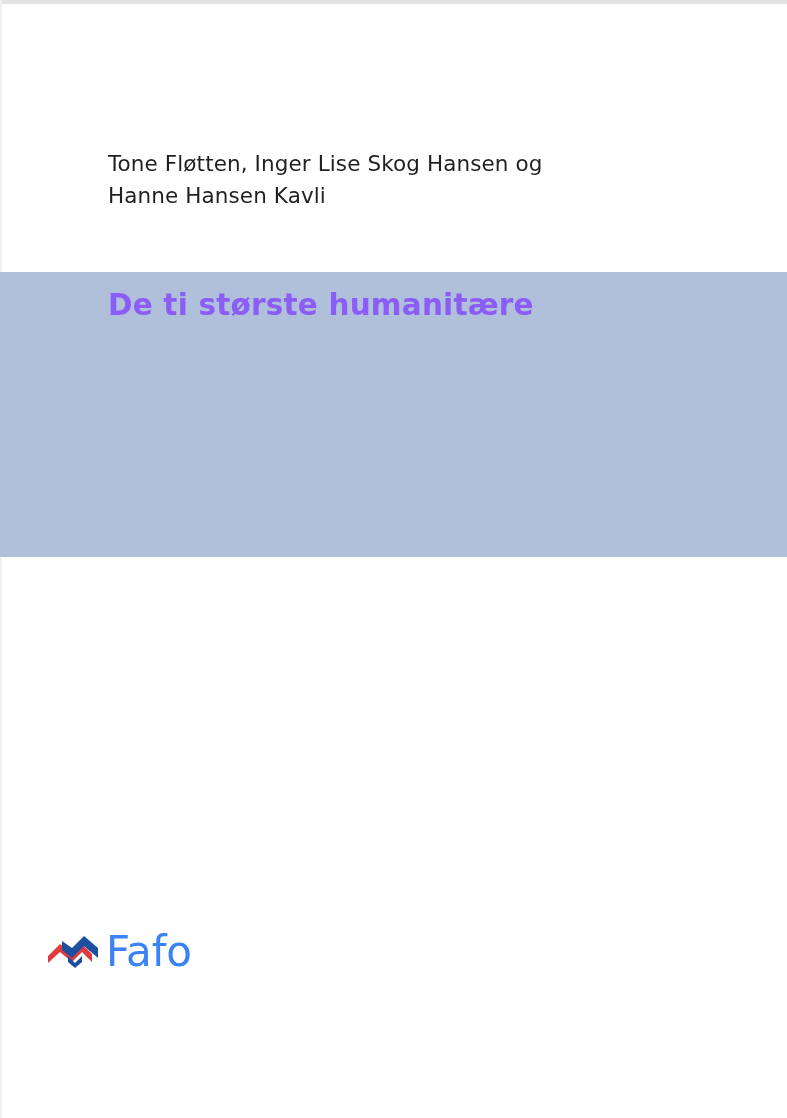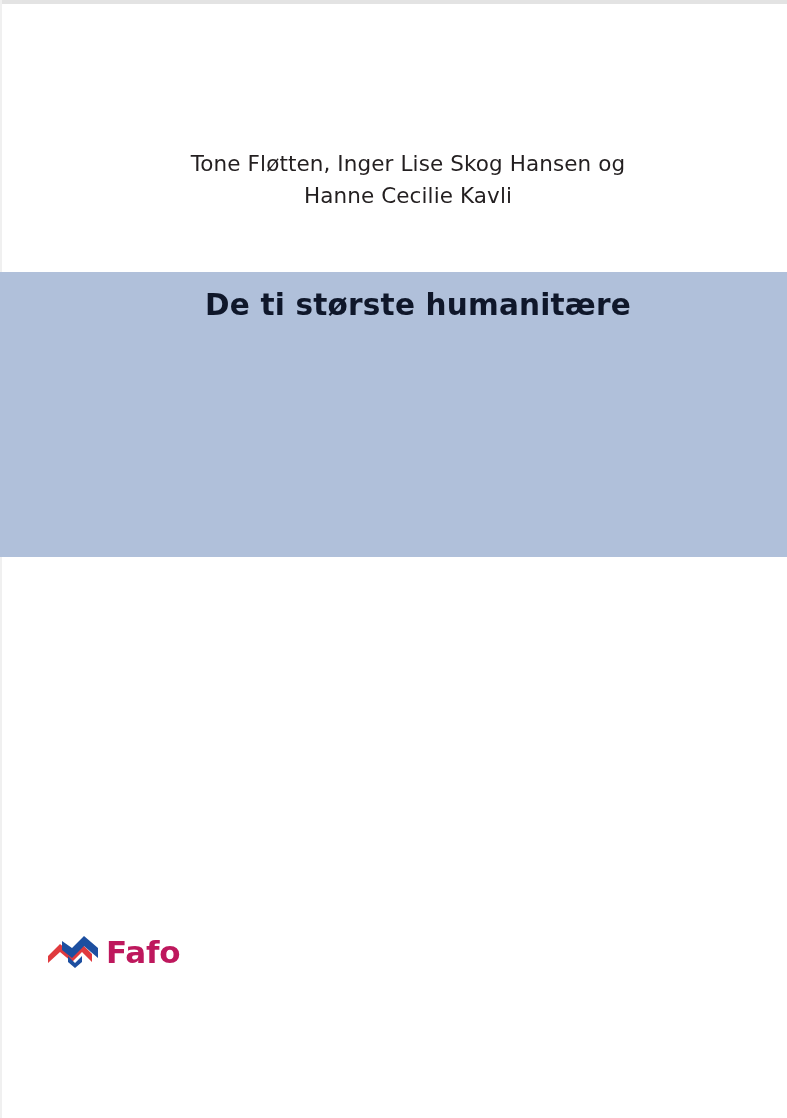--- a/index.html
+++ b/index.html
@@ -13,21 +13,20 @@
     font-family: "DejaVu Sans", sans-serif;
     overflow: hidden;
     position: relative;
   }
 
   .page {
     position: relative;
     width: 671px;
     height: 1118px;
     background: #ffffff;
-    text-align: center;
   }
 
   
   .top-edge {
     position: absolute;
     top: 0;
     left: 0;
     width: 787px;
     height: 4px;
     background: #e3e3e3;
@@ -67,21 +66,21 @@
   }
 
   .title {
     position: absolute;
     top: 284px;
     left: 108px;
     width: 620px;
     font-size: 29.5px;
     line-height: 43px;
     font-weight: bold;
-    color: #0f172a;
+    color: #8b5cf6;
     letter-spacing: 0.2px;
   }
   .title .title-line {
     display: block;
     white-space: pre;
   }
 
   .logo {
     position: absolute;
     left: 48px;
@@ -89,39 +88,39 @@
     display: flex;
     align-items: center;
     height: 44px;
   }
   .logo-mark {
     width: 52px;
     height: 32px;
     display: block;
   }
   .logo-text {
-    font-size: 31px;
-    font-weight: bold;
-    color: #be185d;
+    font-size: 42px;
+    font-weight: normal;
+    color: #3b82f6;
     margin-left: 6px;
     line-height: 32px;
     letter-spacing: -0.2px;
   }
 </style>
 </head>
 <body>
 
 <div class="page">
 
   <div class="top-edge"></div>
   <div class="left-edge"></div>
 
   <div class="authors">
     <span class="author-line">Tone Fløtten, Inger Lise Skog Hansen og</span>
-    <span class="author-line">Hanne Cecilie Kavli</span>
+    <span class="author-line">Hanne Hansen Kavli</span>
   </div>
 
   <div class="title-band"></div>
 
   <div class="title">
     <span class="title-line">De ti største humanitære</span>
   </div>
 
   <div class="logo">
     <span>

